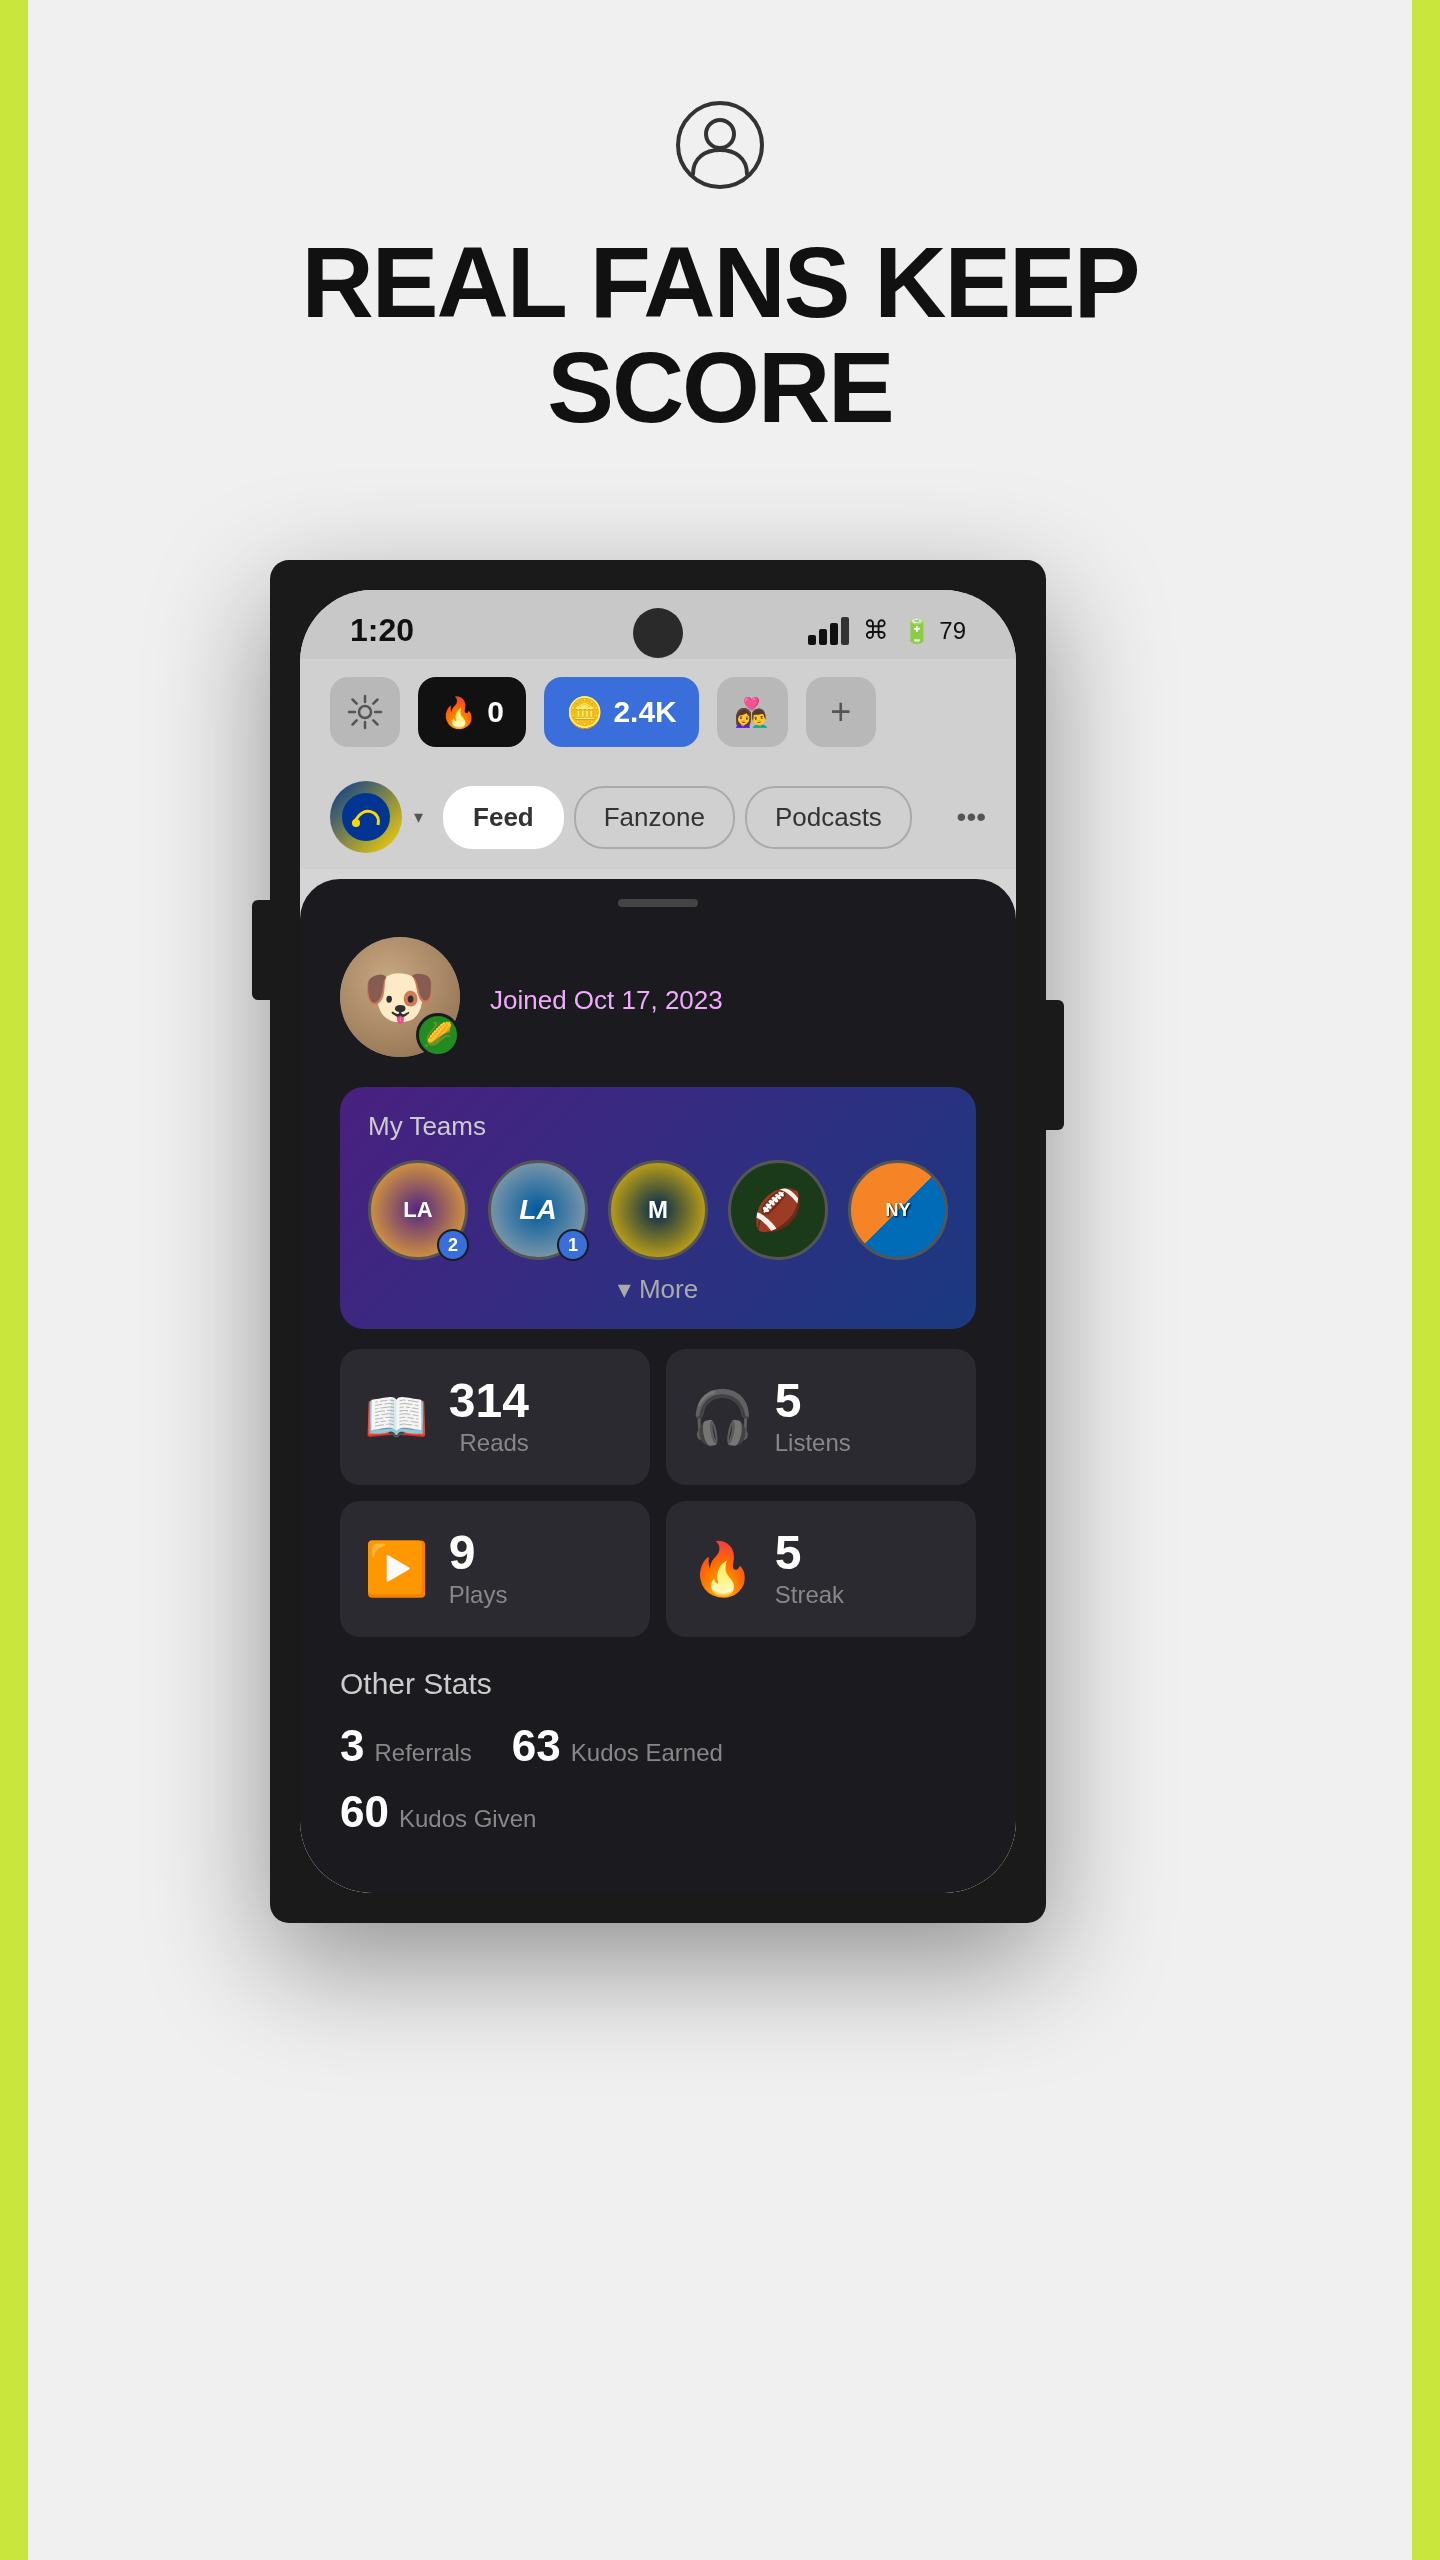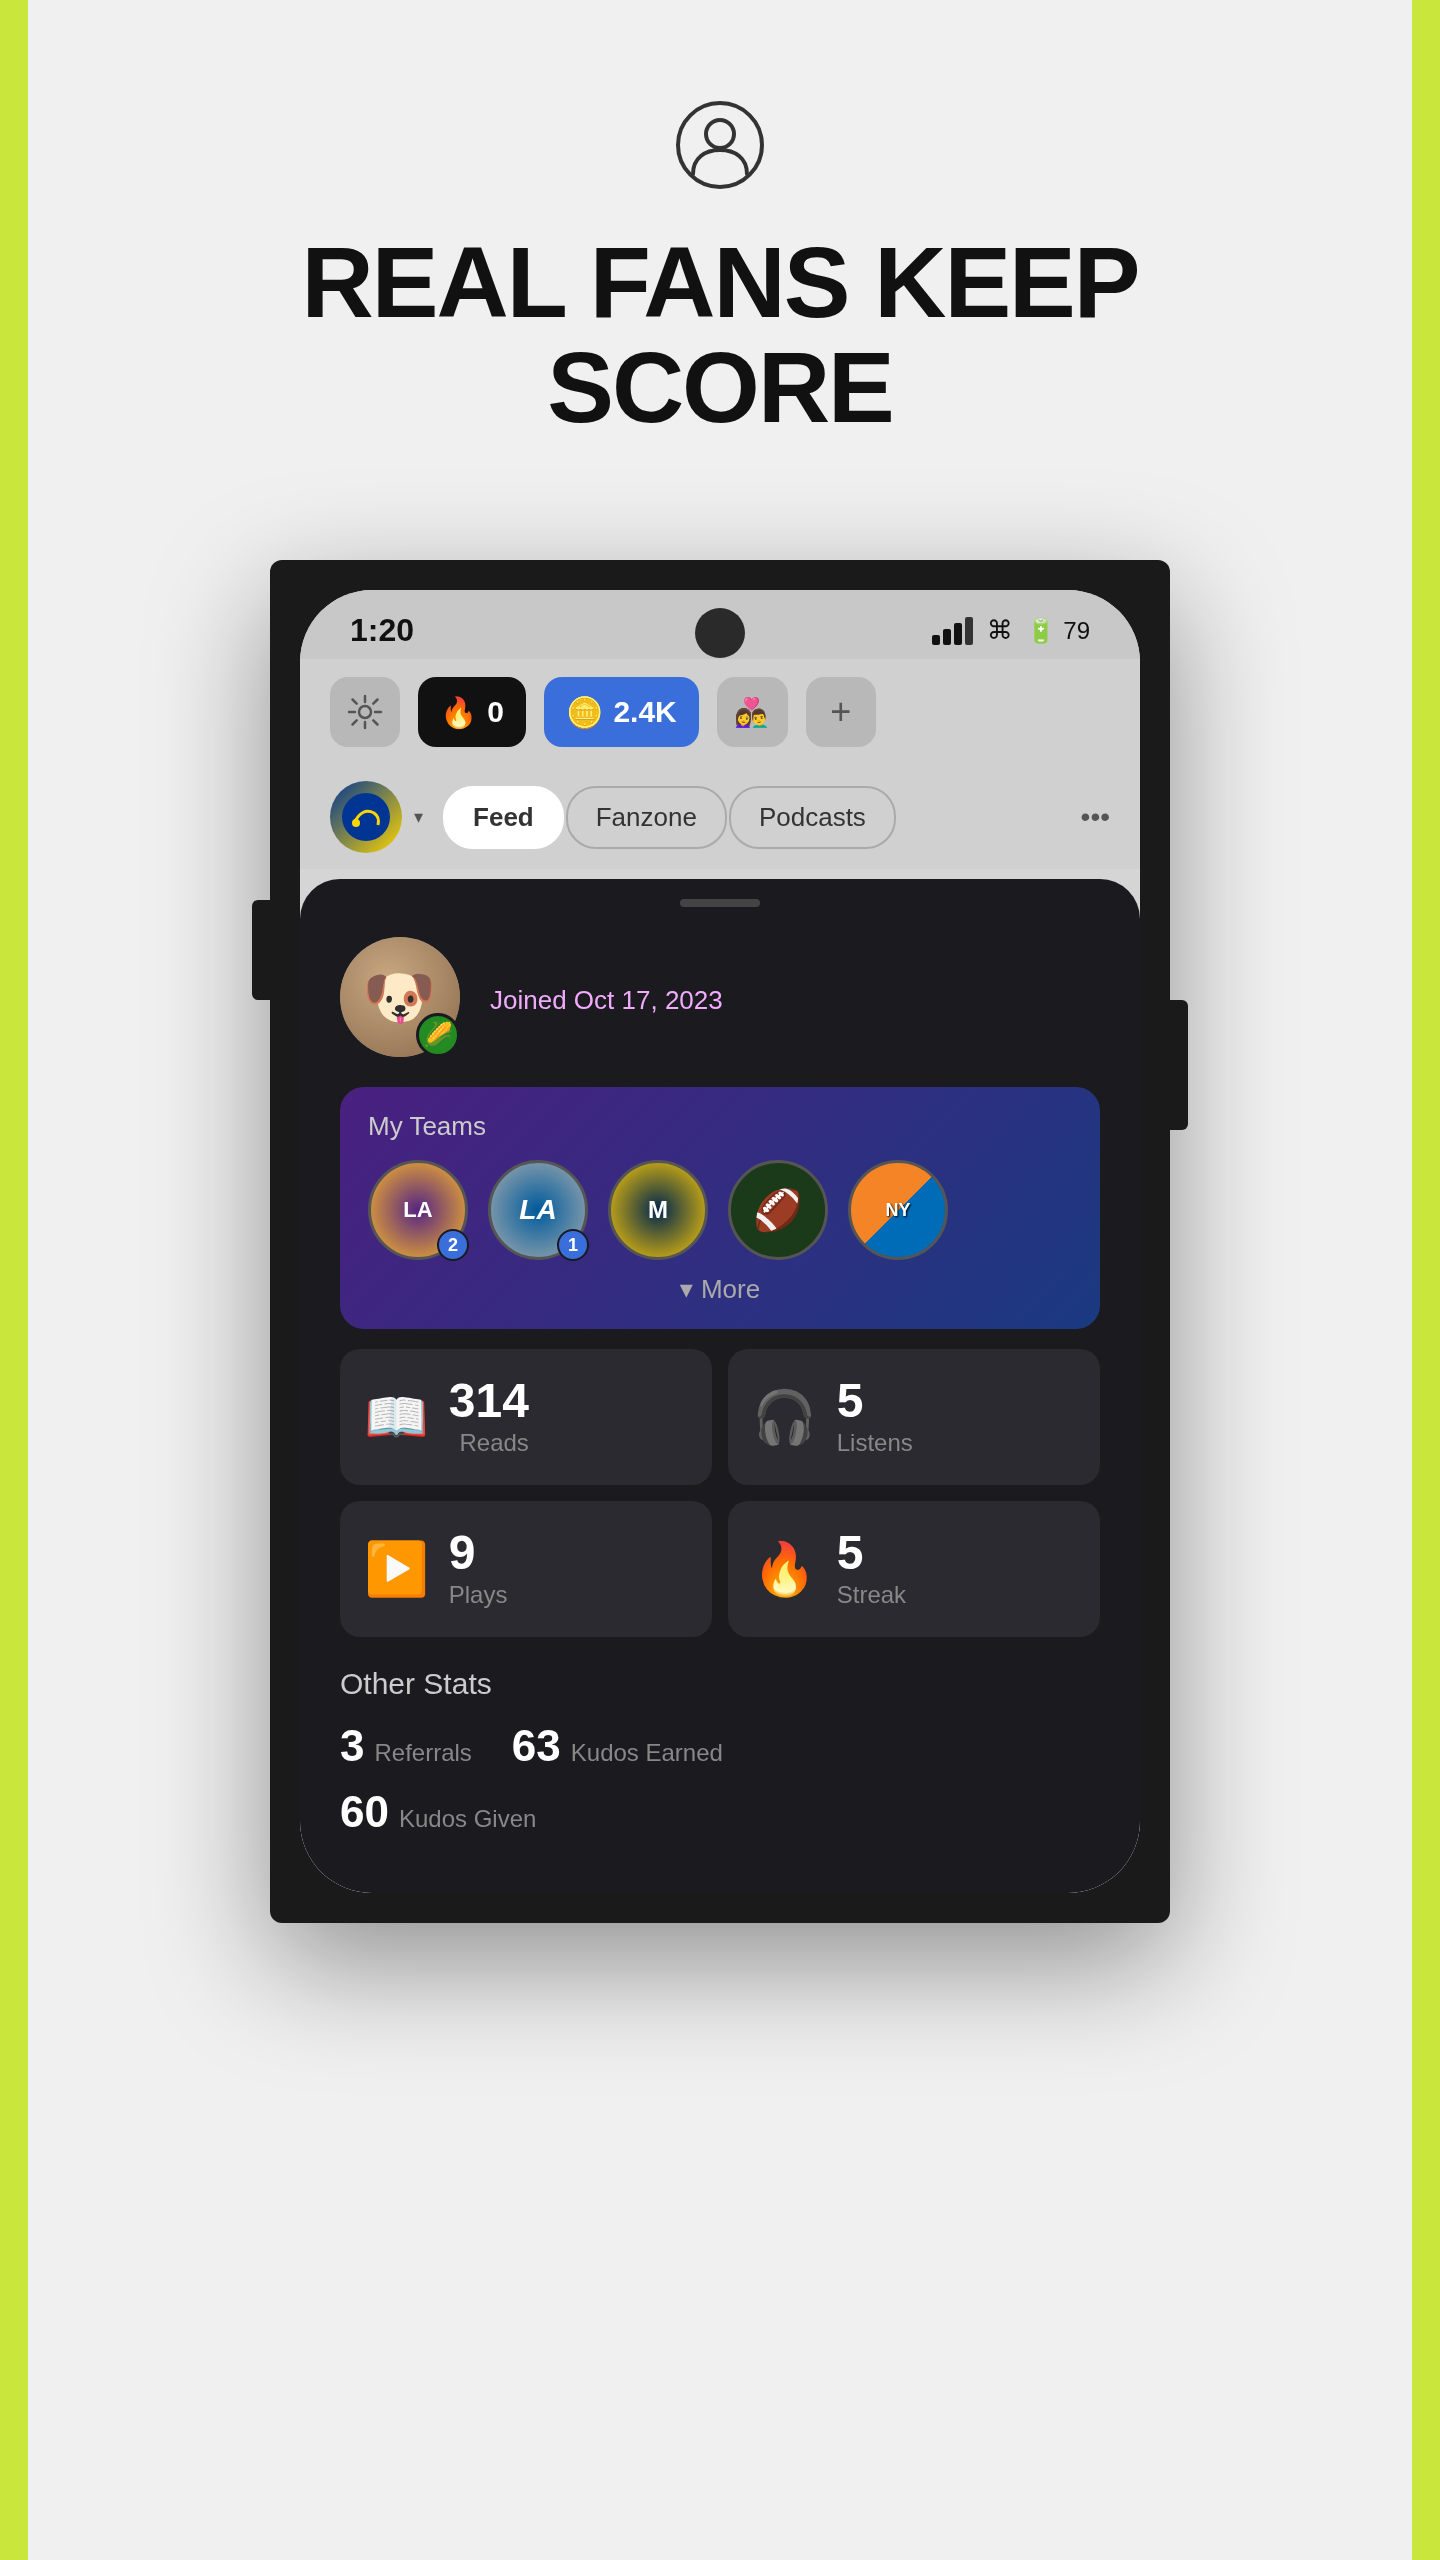--- a/index.html
+++ b/index.html
@@ -70,23 +70,23 @@
     }
 
     
     .phone-container {
       position: relative;
       width: 900px;
       margin-top: 60px;
     }
 
     .phone-outer {
-      width: 900px;
+      width: 776px;
       background: #1a1a1a;
-      border-radius: 12px;
+      border-radius: 19px;
       padding: 30px;
       box-shadow: 0 40px 120px rgba(0,0,0,0.4);
       position: relative;
     }
 
     
     .phone-outer::before {
       content: '';
       position: absolute;
       left: -18px;
@@ -262,21 +262,21 @@
     }
 
     .chevron-down {
       font-size: 18px;
       color: #555;
       margin-left: -8px;
     }
 
     .nav-tabs {
       display: flex;
-      gap: 2px;
+      gap: 10px;
       flex: 1;
     }
 
     .nav-tab {
       padding: 14px 28px;
       border-radius: 30px;
       font-size: 26px;
       color: #333;
       background: transparent;
       border: 2px solid #aaa;

